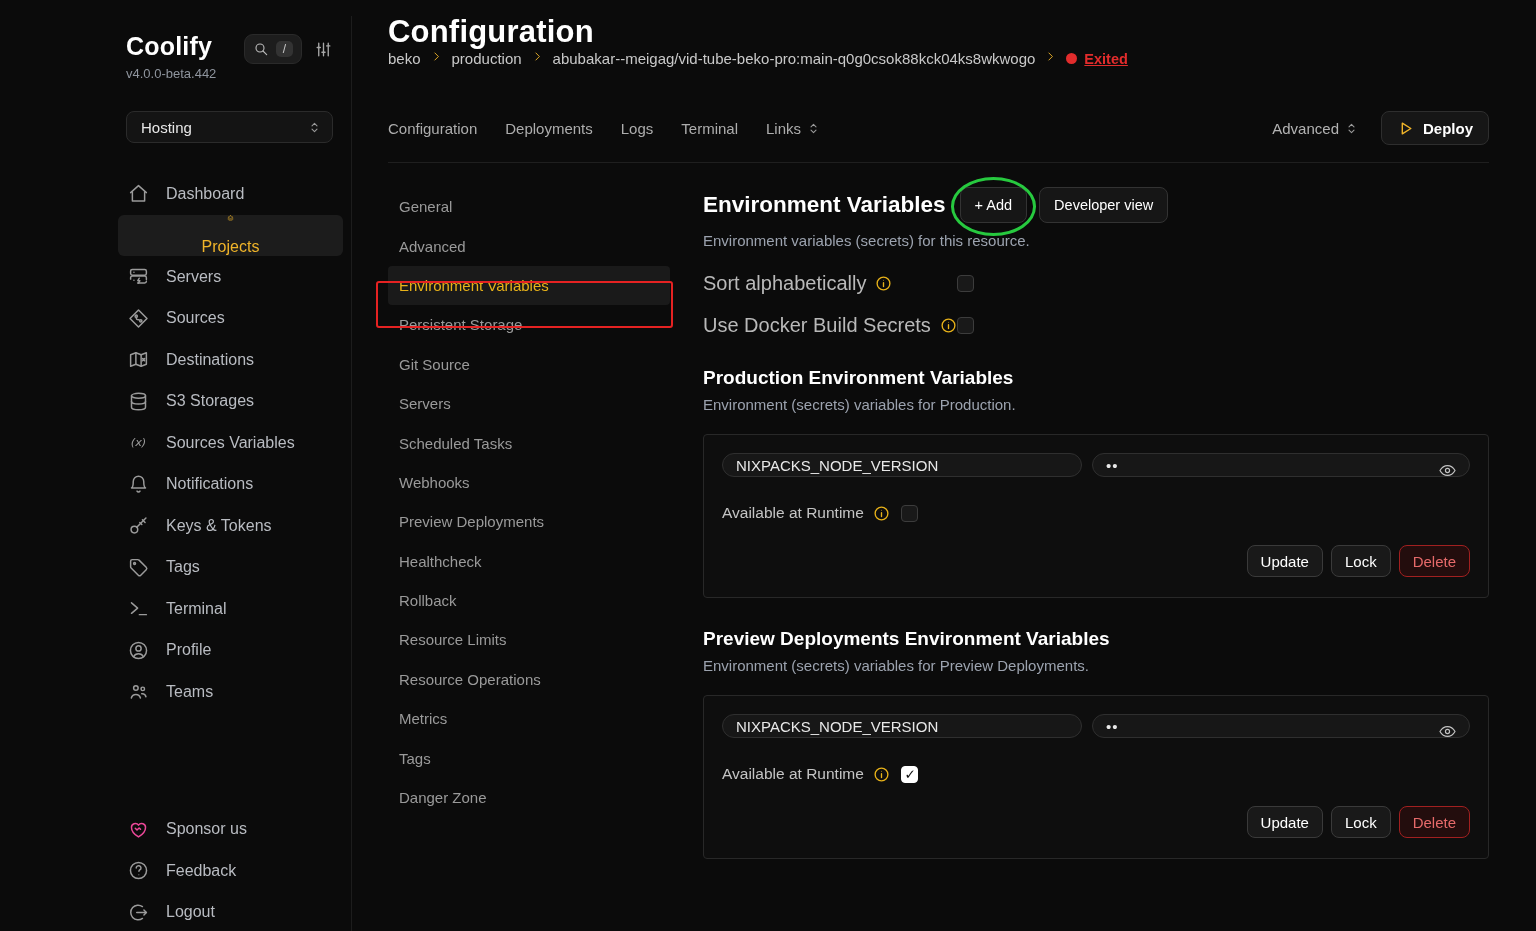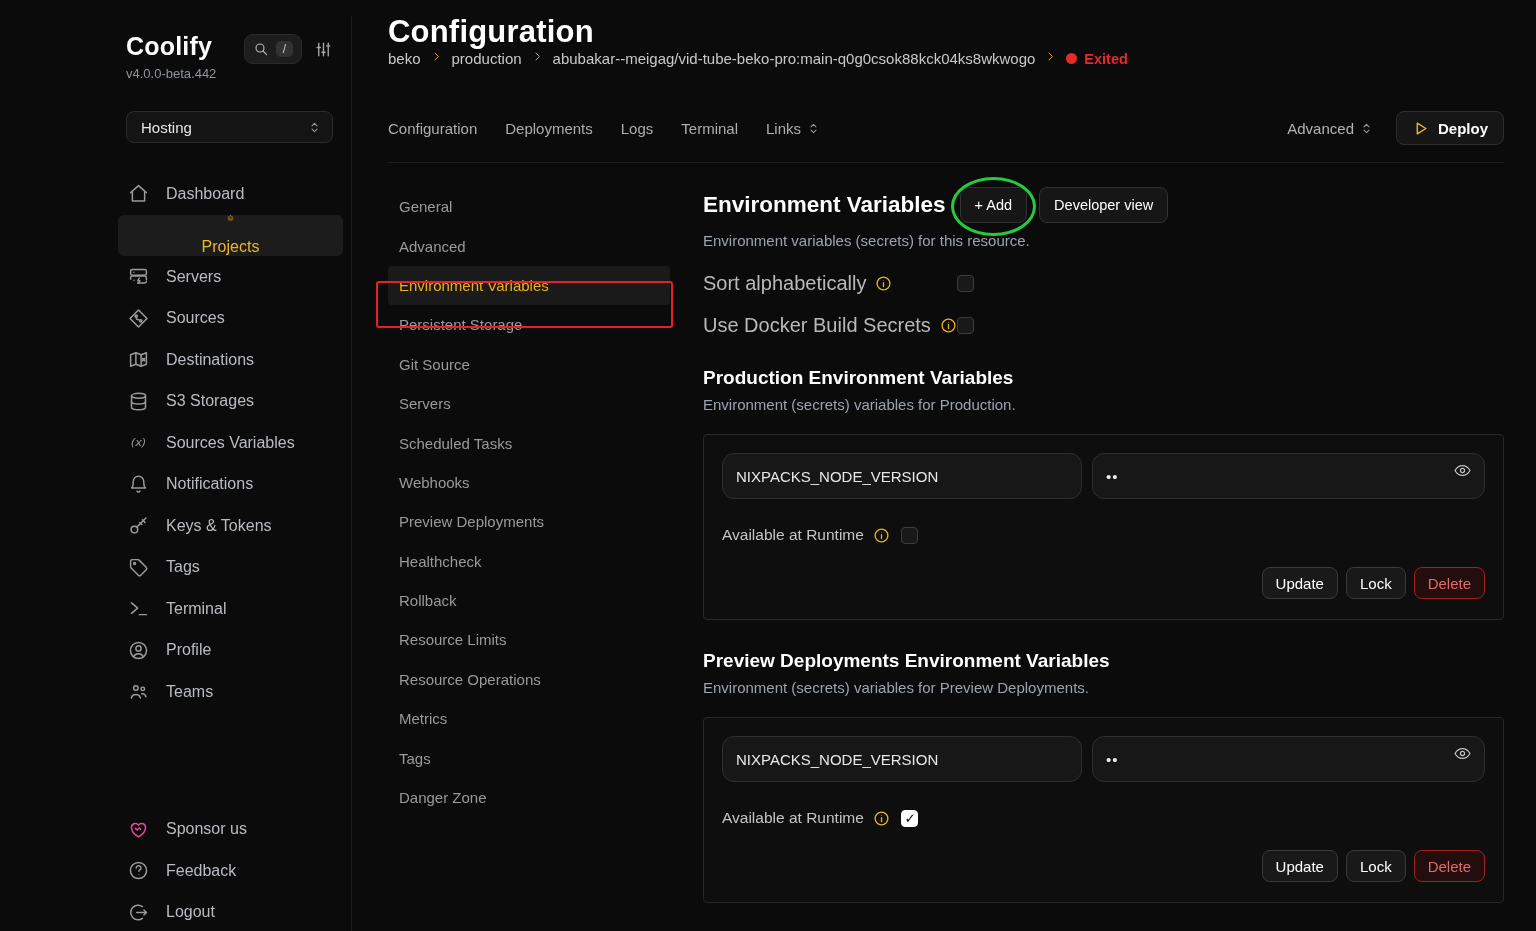--- a/index.html
+++ b/index.html
@@ -39,28 +39,28 @@
     border-radius:6px; color:#b9bcc2; font-size:16px; cursor:pointer;
   }
   .side-item .icn { color:#9b9b9b; width:21px; height:21px; }
   .side-item.active { background:#1c1c1c; color:#f0b429;flex-direction:column; }
   .side-item.active .icn { color:#f0b429; }
   .side-footer { margin-top:auto; display:flex; flex-direction:column; }
   .side-footer .side-item { height:41.5px; }
   .pink { color:#ec4899 !important; }
 
   
-  .main { position:absolute; left:352px; top:0; width:1184px; height:931px; padding:14px 32px 0 36px; }
+  .main { position:absolute; left:352px; top:0; width:1184px; height:931px; padding:14px 47px 0 36px; }
   .page-title { font-size:31px; font-weight:bold; letter-spacing:.2px; }
   .breadcrumb { display:flex; gap:9px; font-size:15px; color:#c9c9c9; }
   .crumb { cursor:pointer; }
   .crumb-sep { color:#f0b429; width:13px; height:13px; }
   .status { display:flex; align-items:center; gap:7px; }
   .status-dot { width:11px; height:11px; border-radius:50%; background:#e22c2c; }
-  .status-text { color:#e22c2c; font-weight:bold; font-size:14.5px; }
+  .status-text { color:#e22c2c; font-weight:bold; font-size:14.5px;text-decoration:underline; }
 
   .tabs-row { display:flex; align-items:center; margin-top:44px; }
   .tab { font-size:15px; color:#adadad; margin-right:28px; cursor:pointer; }
   .tab-links { display:flex; align-items:center; gap:5px; }
   .caret-ud { width:15px; height:15px; color:#9a9a9a; }
   .right-actions { margin-left:auto; display:flex; align-items:center; gap:22px; }
   .advanced { display:flex; align-items:center; gap:5px; font-size:15px; color:#b3b3b3; cursor:pointer; }
   .deploy-btn {
     display:flex; align-items:center; gap:9px; background:#161616; border:1px solid #2e2e2e; border-radius:8px;
     height:34px; padding:0 15px; color:#fff; font-size:15px; font-weight:600; cursor:pointer;
@@ -103,21 +103,21 @@
   .cb.checked { background:#fff; border-color:#fff; }
   .cb.checked::after {
     content:"\2713"; position:absolute; left:2.5px; top:-1px; font-size:13.5px; font-weight:bold; color:#111;
   }
 
   .section-heading { margin-top:30px; font-size:19px; font-weight:bold; }
   .section-sub { margin-top:7px; font-size:15px; color:#9ca3af; }
   .var-card { margin-top:21px; border:1px solid #282828; border-radius:4px; background:#0e0e0e; padding:18px 18px 20px 18px; }
   .inputs-row { display:flex; gap:10px; }
   .txt-input {
-    background:#171717; border:1px solid #2f2f2f; border-radius:12px; height:46px;
+    background:#171717; border:1px solid #2f2f2f; border-radius:12px; height:24px;
     color:#e8e8e8; font-size:15px; padding:0 13px; font-family:inherit; outline:none;
   }
   .key-input { width:360px; flex:none; }
   .value-wrap { position:relative; flex:1; }
   .value-wrap .txt-input { width:100%; padding-right:44px; letter-spacing:1px; }
   .eye { position:absolute; right:13px; top:8px; width:19px; height:19px; color:#c2c2c2; cursor:pointer; stroke-width:1.5; }
   .runtime-row { display:flex; align-items:center; margin-top:25px; height:22px; }
   .runtime-row .cb { margin-left:11px; }
   .runtime-label { font-size:15.5px; color:#c4c4c4; }
   .card-btns { display:flex; justify-content:flex-end; gap:8px; margin-top:21px; }

